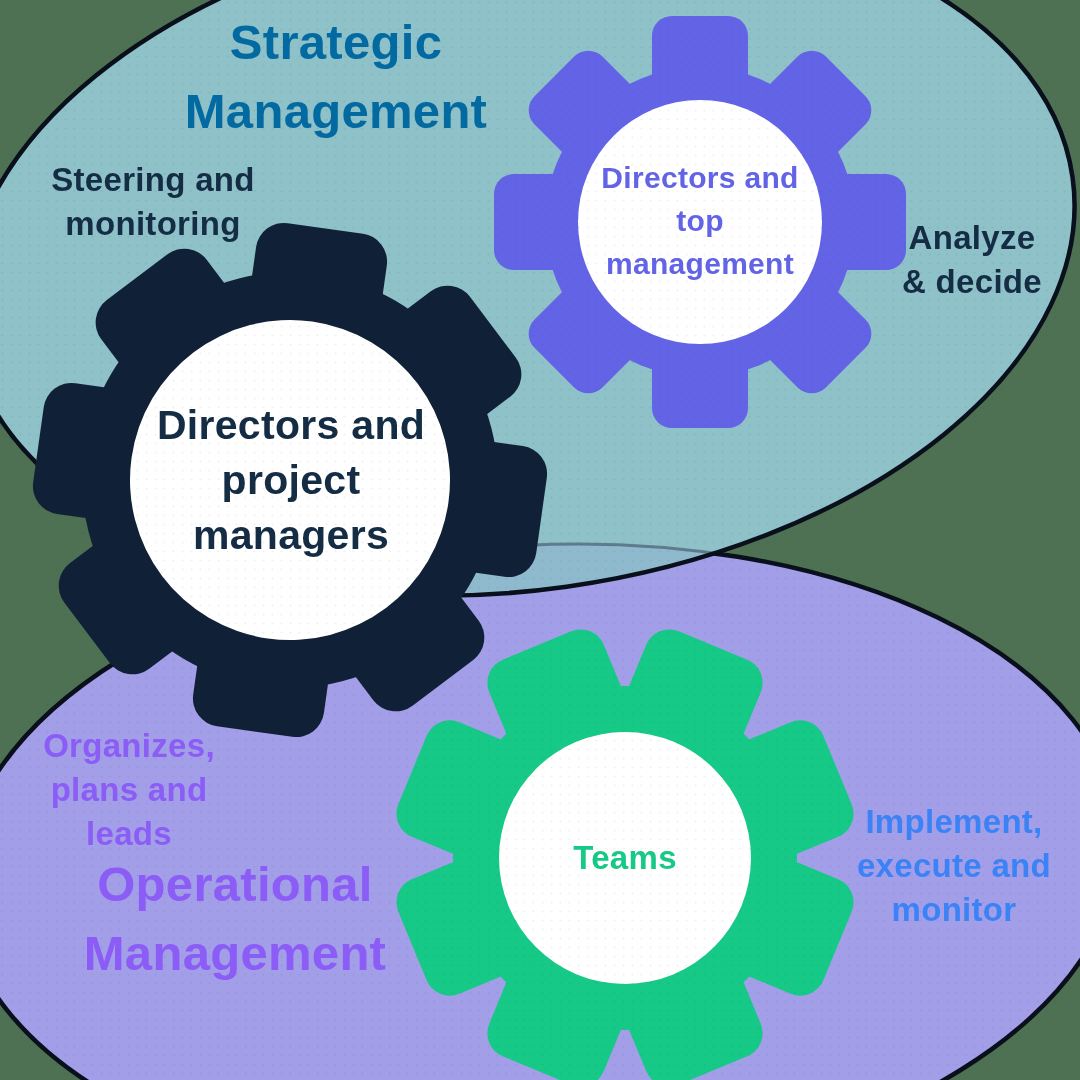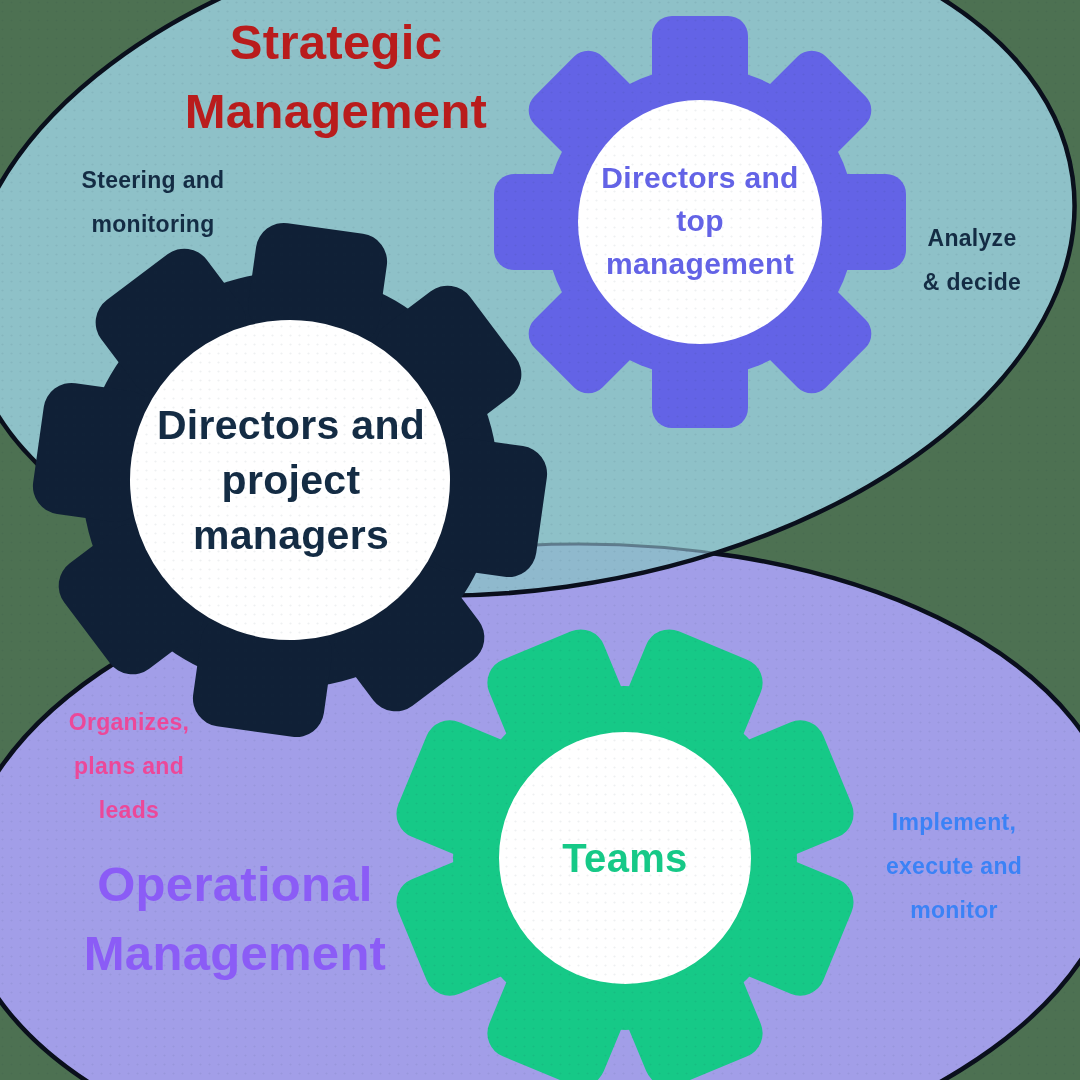--- a/index.html
+++ b/index.html
@@ -12,24 +12,24 @@
   #diagram-svg{position:absolute;left:0;top:0;}
   .label{
     position:absolute;
     font-weight:700;
     text-align:center;
     white-space:pre-line;
     letter-spacing:0.3px;
     pointer-events:none;
   }
   .title{font-size:49px;line-height:69px;}
-  .note{font-size:23px;line-height:44px;}
+  .note{font-size:33px;line-height:44px;}
   .gear-label-lg{font-size:41px;line-height:55px;}
   .gear-label-md{font-size:30px;line-height:43px;}
-  .gear-label-sm{font-size:40px;line-height:40px;}
+  .gear-label-sm{font-size:33px;line-height:40px;}
 </style>
 </head>
 <body>
 
 <div id="stage">
 
   <svg id="diagram-svg" width="1080" height="1080" viewBox="0 0 1080 1080">
     <defs>
       <pattern id="dots" width="9" height="9" patternUnits="userSpaceOnUse">
         <circle cx="2.5" cy="2.5" r="1.1" fill="rgba(16,36,56,0.07)"></circle>
@@ -96,40 +96,40 @@
         <rect x="-62" y="-230" width="124" height="95" rx="25" transform="rotate(225)"></rect>
         <rect x="-62" y="-230" width="124" height="95" rx="25" transform="rotate(270)"></rect>
         <rect x="-62" y="-230" width="124" height="95" rx="25" transform="rotate(315)"></rect>
       </g>
       <circle r="126" fill="#ffffff"></circle>
     </g>
 
     <rect x="0" y="0" width="1080" height="1080" fill="url(#dots)"></rect>
   </svg>
 
-  <div class="label title" style="left:136px;top:8px;width:400px;color:#b91c1c;">Strategic
+  <div class="label title" style="left:136px;top:8px;width:400px;color:#0369a1;">Strategic
 Management</div>
 
   <div class="label note" style="left:28px;top:158px;width:250px;color:#142c44;">Steering and
 monitoring</div>
 
   <div class="label note" style="left:847px;top:216px;width:250px;color:#142c44;">Analyze
 &amp; decide</div>
 
   <div class="label gear-label-md" style="left:575px;top:156px;width:250px;color:#6363e6;">Directors and
 top
 management</div>
 
   <div class="label gear-label-lg" style="left:150px;top:398px;width:282px;color:#142c44;">Directors and
 project
 managers</div>
 
   <div class="label gear-label-sm" style="left:525px;top:838px;width:200px;color:#16c987;">Teams</div>
 
-  <div class="label note" style="left:19px;top:700px;width:220px;color:#ec4899;">Organizes,
+  <div class="label note" style="left:19px;top:724px;width:220px;color:#8b5cf6;">Organizes,
 plans and
 leads</div>
 
   <div class="label title" style="left:25px;top:850px;width:420px;color:#8b5cf6;">Operational
 Management</div>
 
   <div class="label note" style="left:839px;top:800px;width:230px;color:#3b82f6;">Implement,
 execute and
 monitor</div>
 

